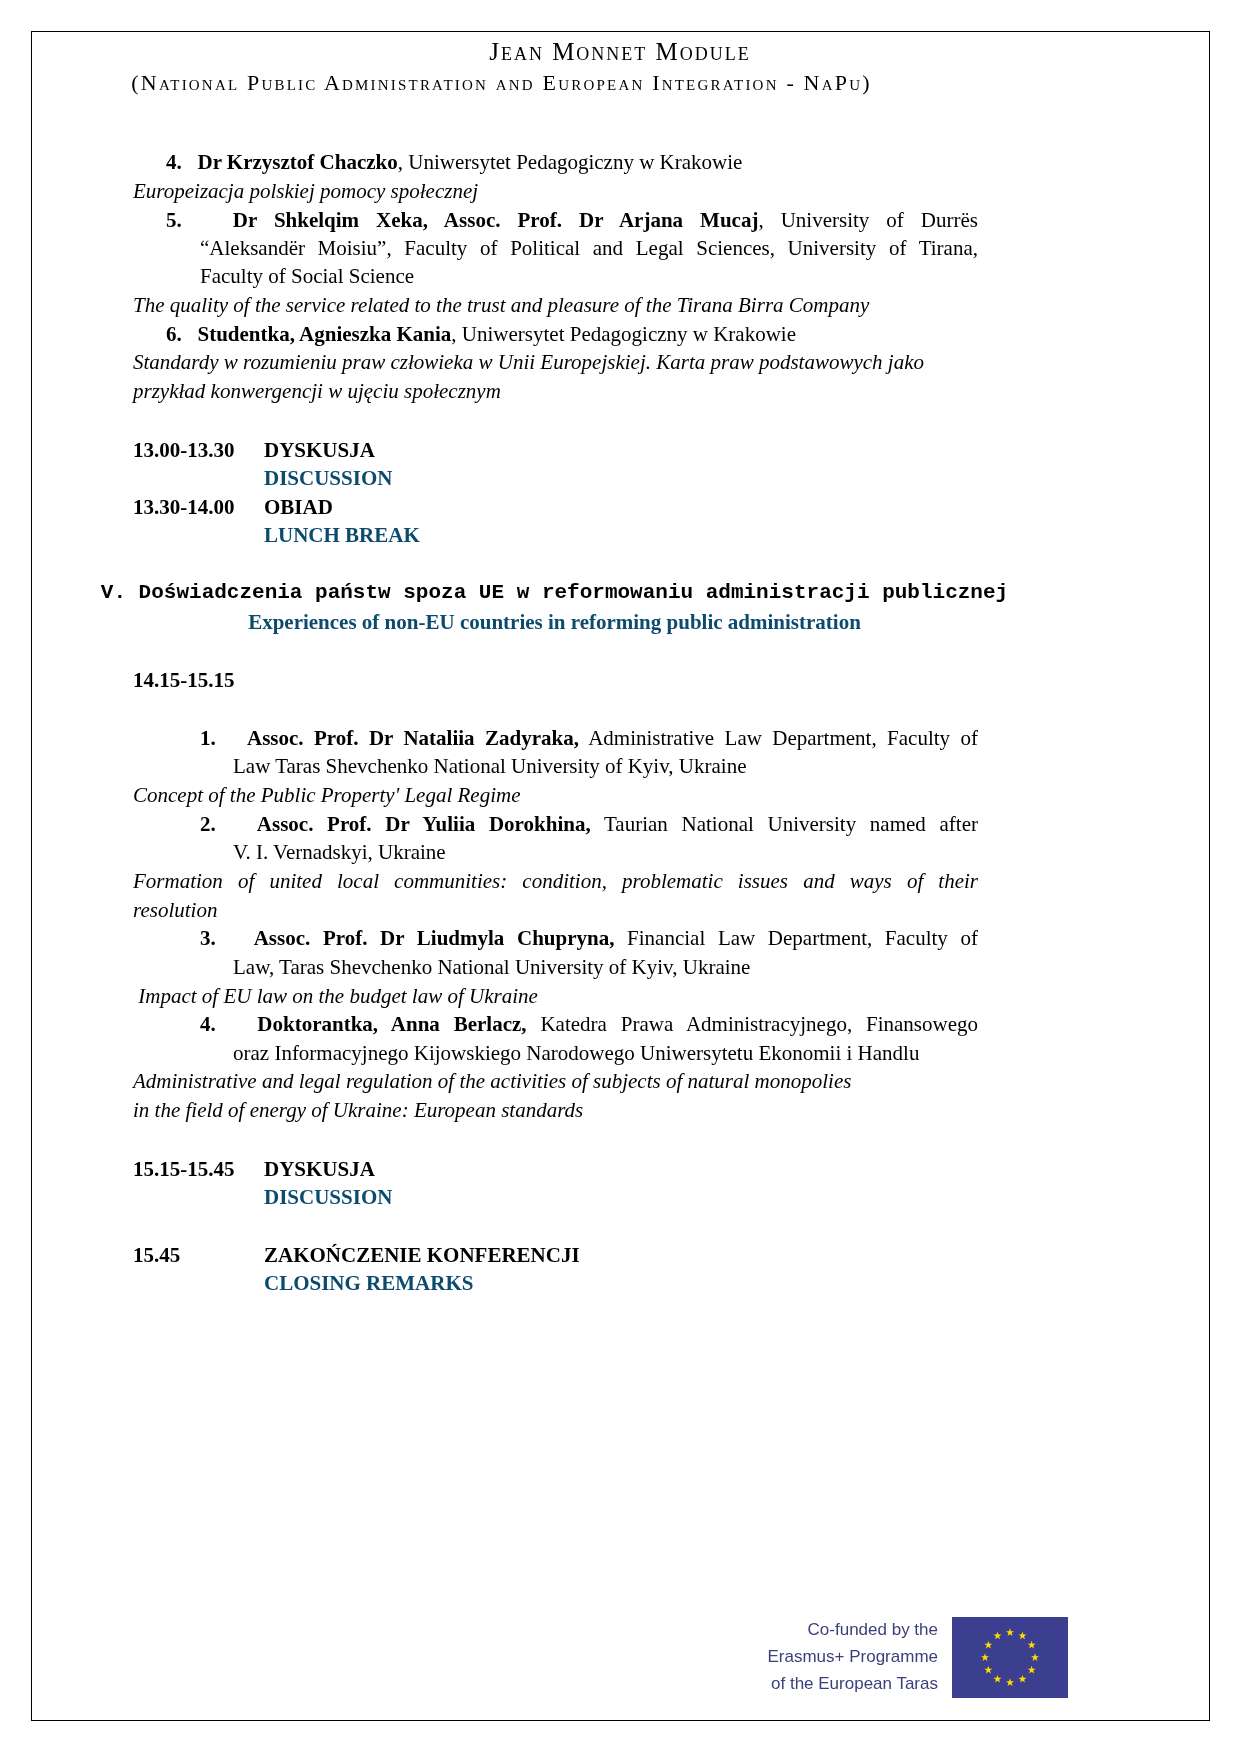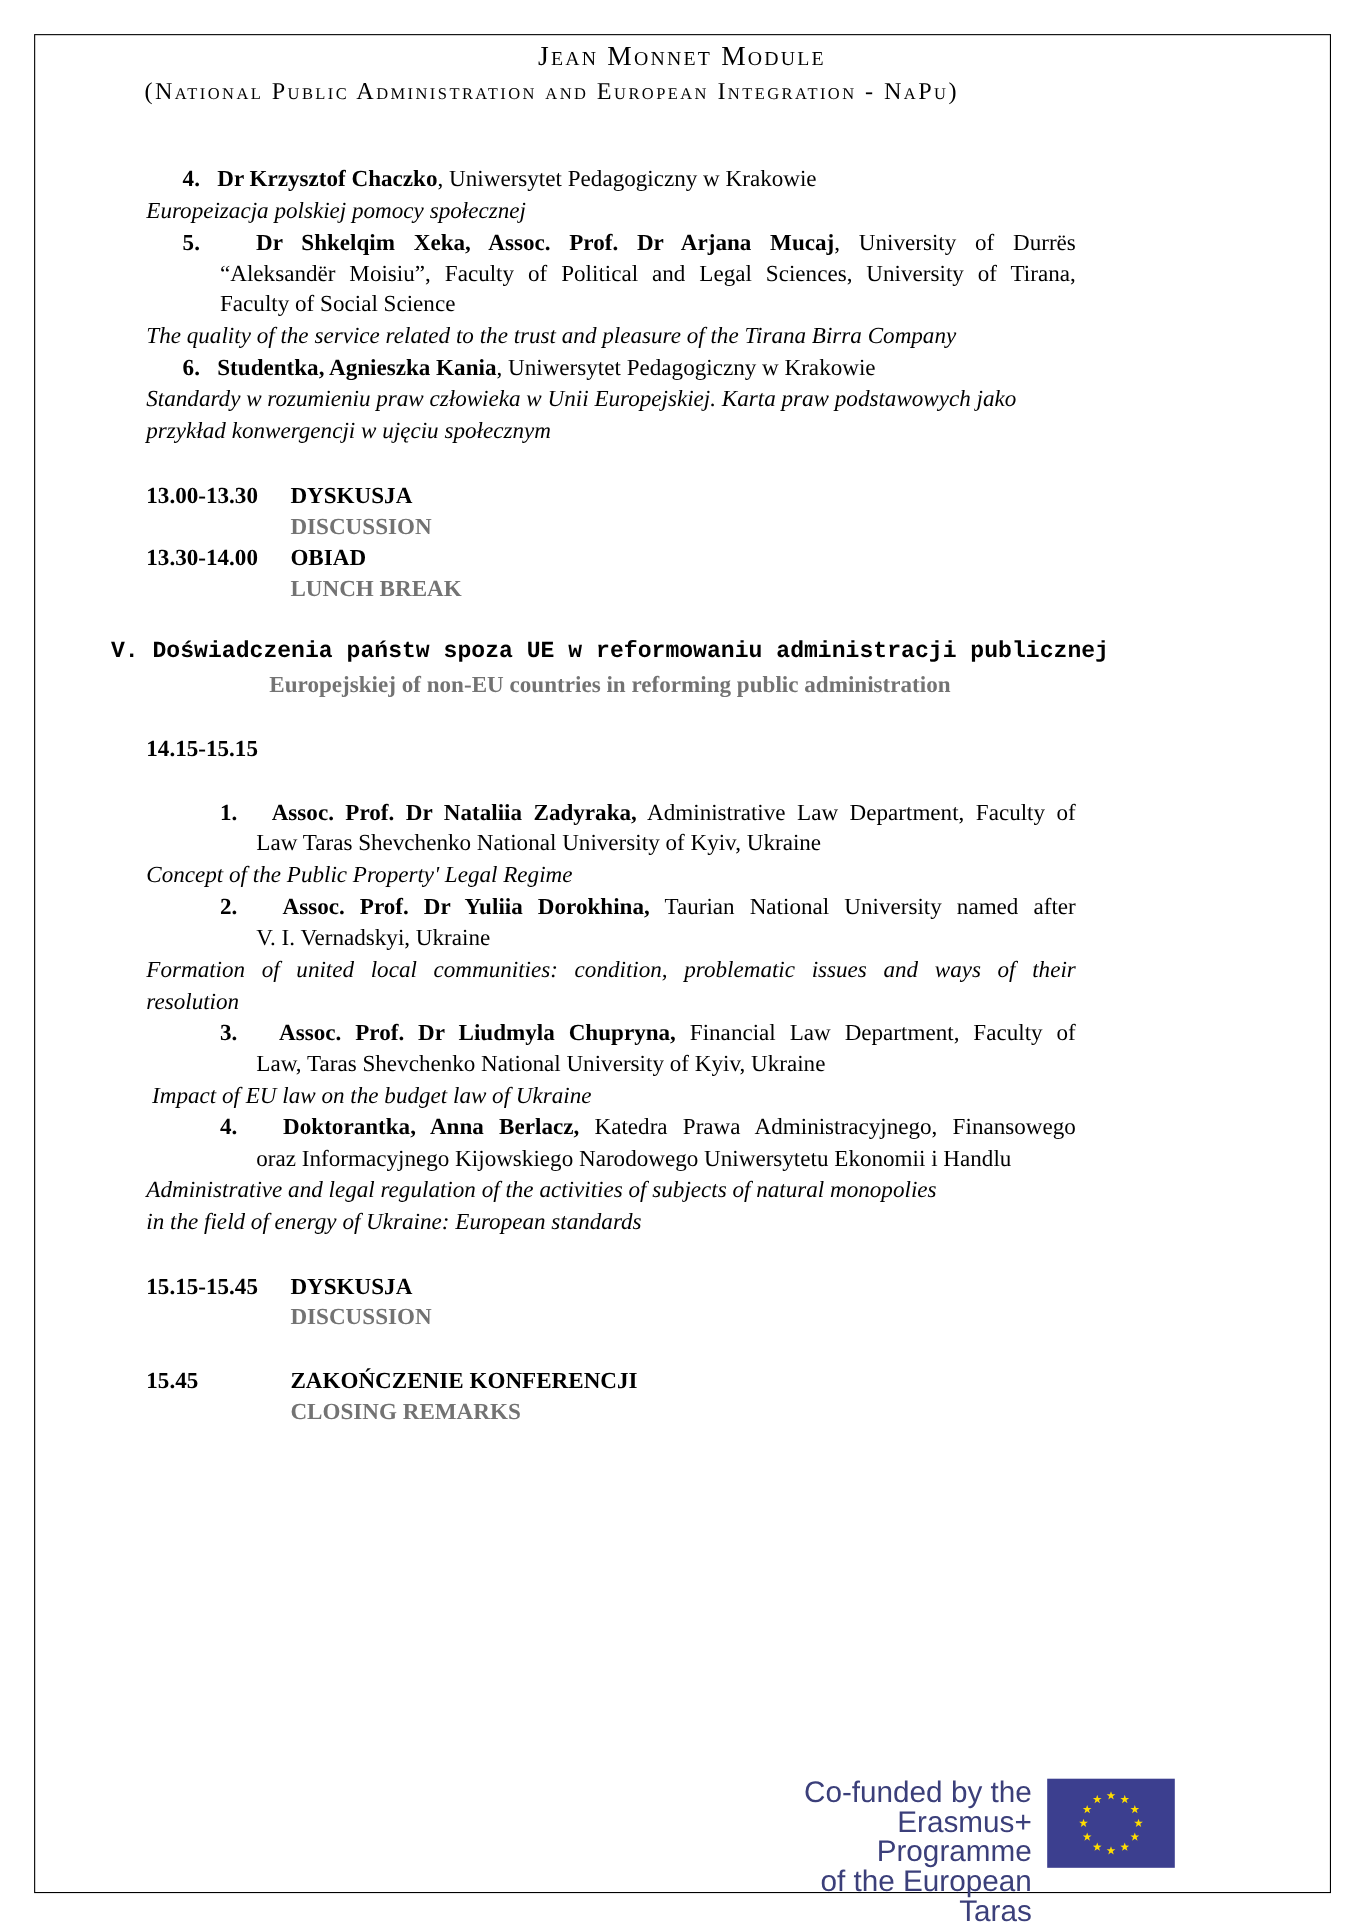--- a/index.html
+++ b/index.html
@@ -7,24 +7,24 @@
          font-family:"Liberation Serif", "DejaVu Serif", serif; color:#000; }
   .frame { position:absolute; left:31px; top:31px; width:1179px; height:1690px;
            border:1.5px solid #000; box-sizing:border-box; }
   .hdr1 { position:absolute; left:0; width:1240px; top:38px; text-align:center;
           font-size:25px; letter-spacing:2px; font-variant:small-caps; }
   .hdr2 { position:absolute; left:0; width:1003px; top:70px; text-align:center;
           font-size:22px; letter-spacing:2.2px; font-variant:small-caps; }
   .t { position:absolute; font-size:21px; line-height:28px; white-space:nowrap; }
   .b { font-weight:bold; }
   .i { font-style:italic; }
-  .blue { color:#737373; }
+  .blue { color:#0c4a6e; }
   .just { text-align:justify; text-align-last:justify; white-space:normal; }
   .logo-text { position:absolute; left:690px; top:1616px; width:248px; text-align:right;
-               font-family:"Liberation Sans", "DejaVu Sans", sans-serif; font-size:27px;
+               font-family:"Liberation Sans", "DejaVu Sans", sans-serif; font-size:17px;
                line-height:27px; color:#3b3f7a; }
   .flag { position:absolute; left:952px; top:1617px; width:116px; height:81px;
           background:#3c3f8f; }
   .flag svg { width:100%; height:100%; }
 </style>
 </head>
 <body>
 
 <div class="frame"></div>
 
@@ -53,21 +53,21 @@
 <div class="t i" style="left:133px; top:377px;">przykład konwergencji w ujęciu społecznym</div>
 
 <div class="t b" style="left:133px; top:436px;">13.00-13.30</div>
 <div class="t b" style="left:264px; top:436px;">DYSKUSJA</div>
 <div class="t b blue" style="left:264px; top:464px;">DISCUSSION</div>
 <div class="t b" style="left:133px; top:493px;">13.30-14.00</div>
 <div class="t b" style="left:264px; top:493px;">OBIAD</div>
 <div class="t b blue" style="left:264px; top:521px;">LUNCH BREAK</div>
 
 <div class="t b" style="left:0; width:1109px; text-align:center; top:579px;font-family:Liberation Mono, monospace;">V. Doświadczenia państw spoza UE w reformowaniu administracji publicznej</div>
-<div class="t b blue" style="left:0; width:1109px; text-align:center; top:608px;">Europejskiej of non-EU countries in reforming public administration</div>
+<div class="t b blue" style="left:0; width:1109px; text-align:center; top:608px;">Experiences of non-EU countries in reforming public administration</div>
 
 <div class="t b" style="left:133px; top:666px;">14.15-15.15</div>
 
 <div class="t just" style="left:200px; top:724px; width:778px;">
   <span class="b">1.</span>&nbsp;&nbsp;
   <span class="b">Assoc. Prof. Dr Nataliia Zadyraka,</span><span> Administrative Law Department, Faculty of</span>
 </div>
 <div class="t" style="left:233px; top:752px;">Law Taras Shevchenko National University of Kyiv, Ukraine</div>
 <div class="t i" style="left:133px; top:781px;">Concept of the Public Property' Legal Regime</div>
 

